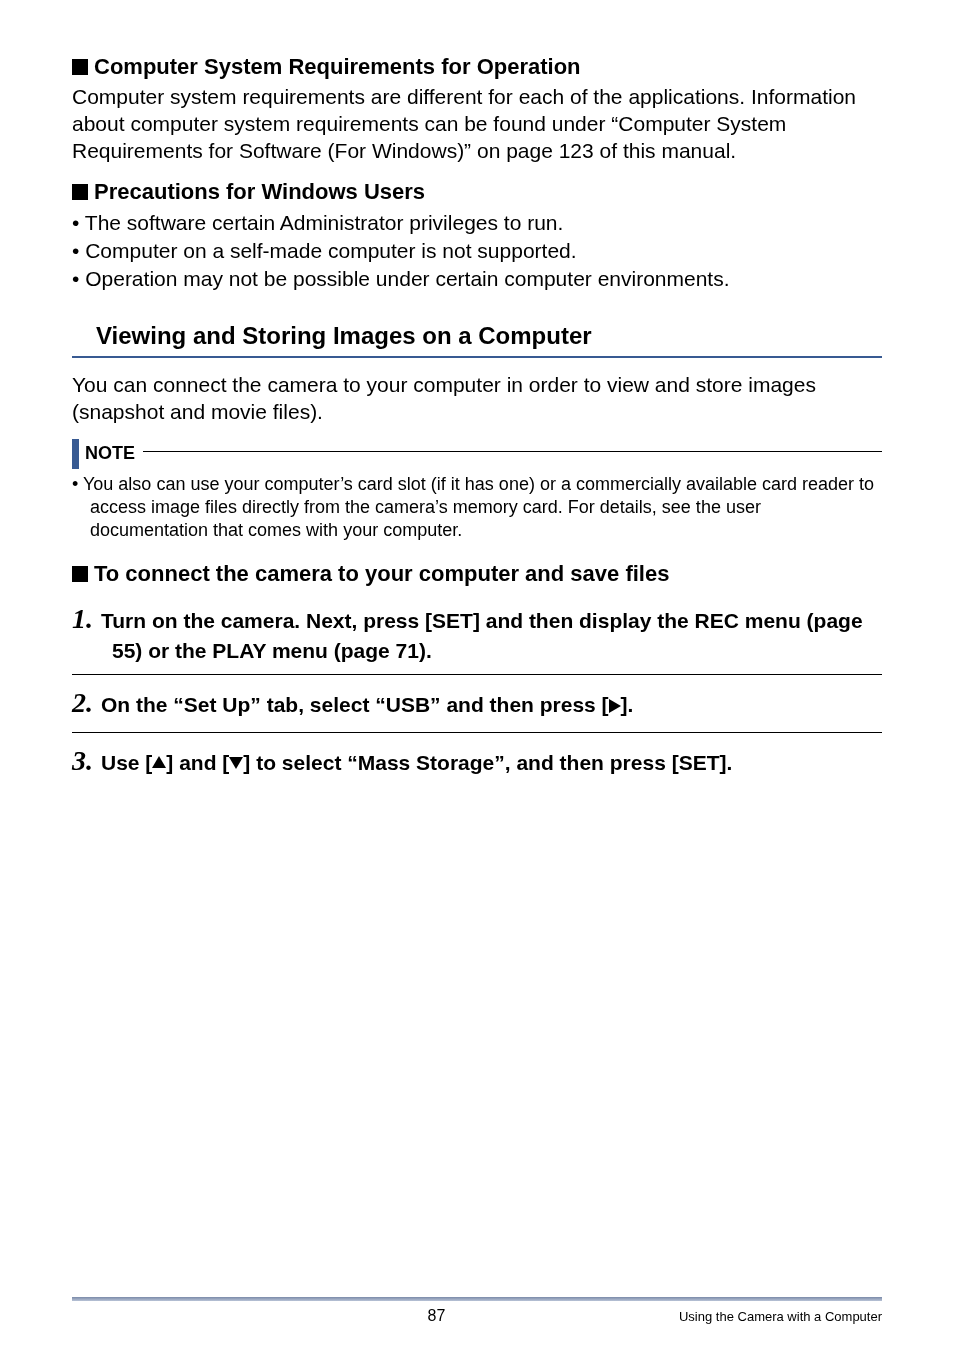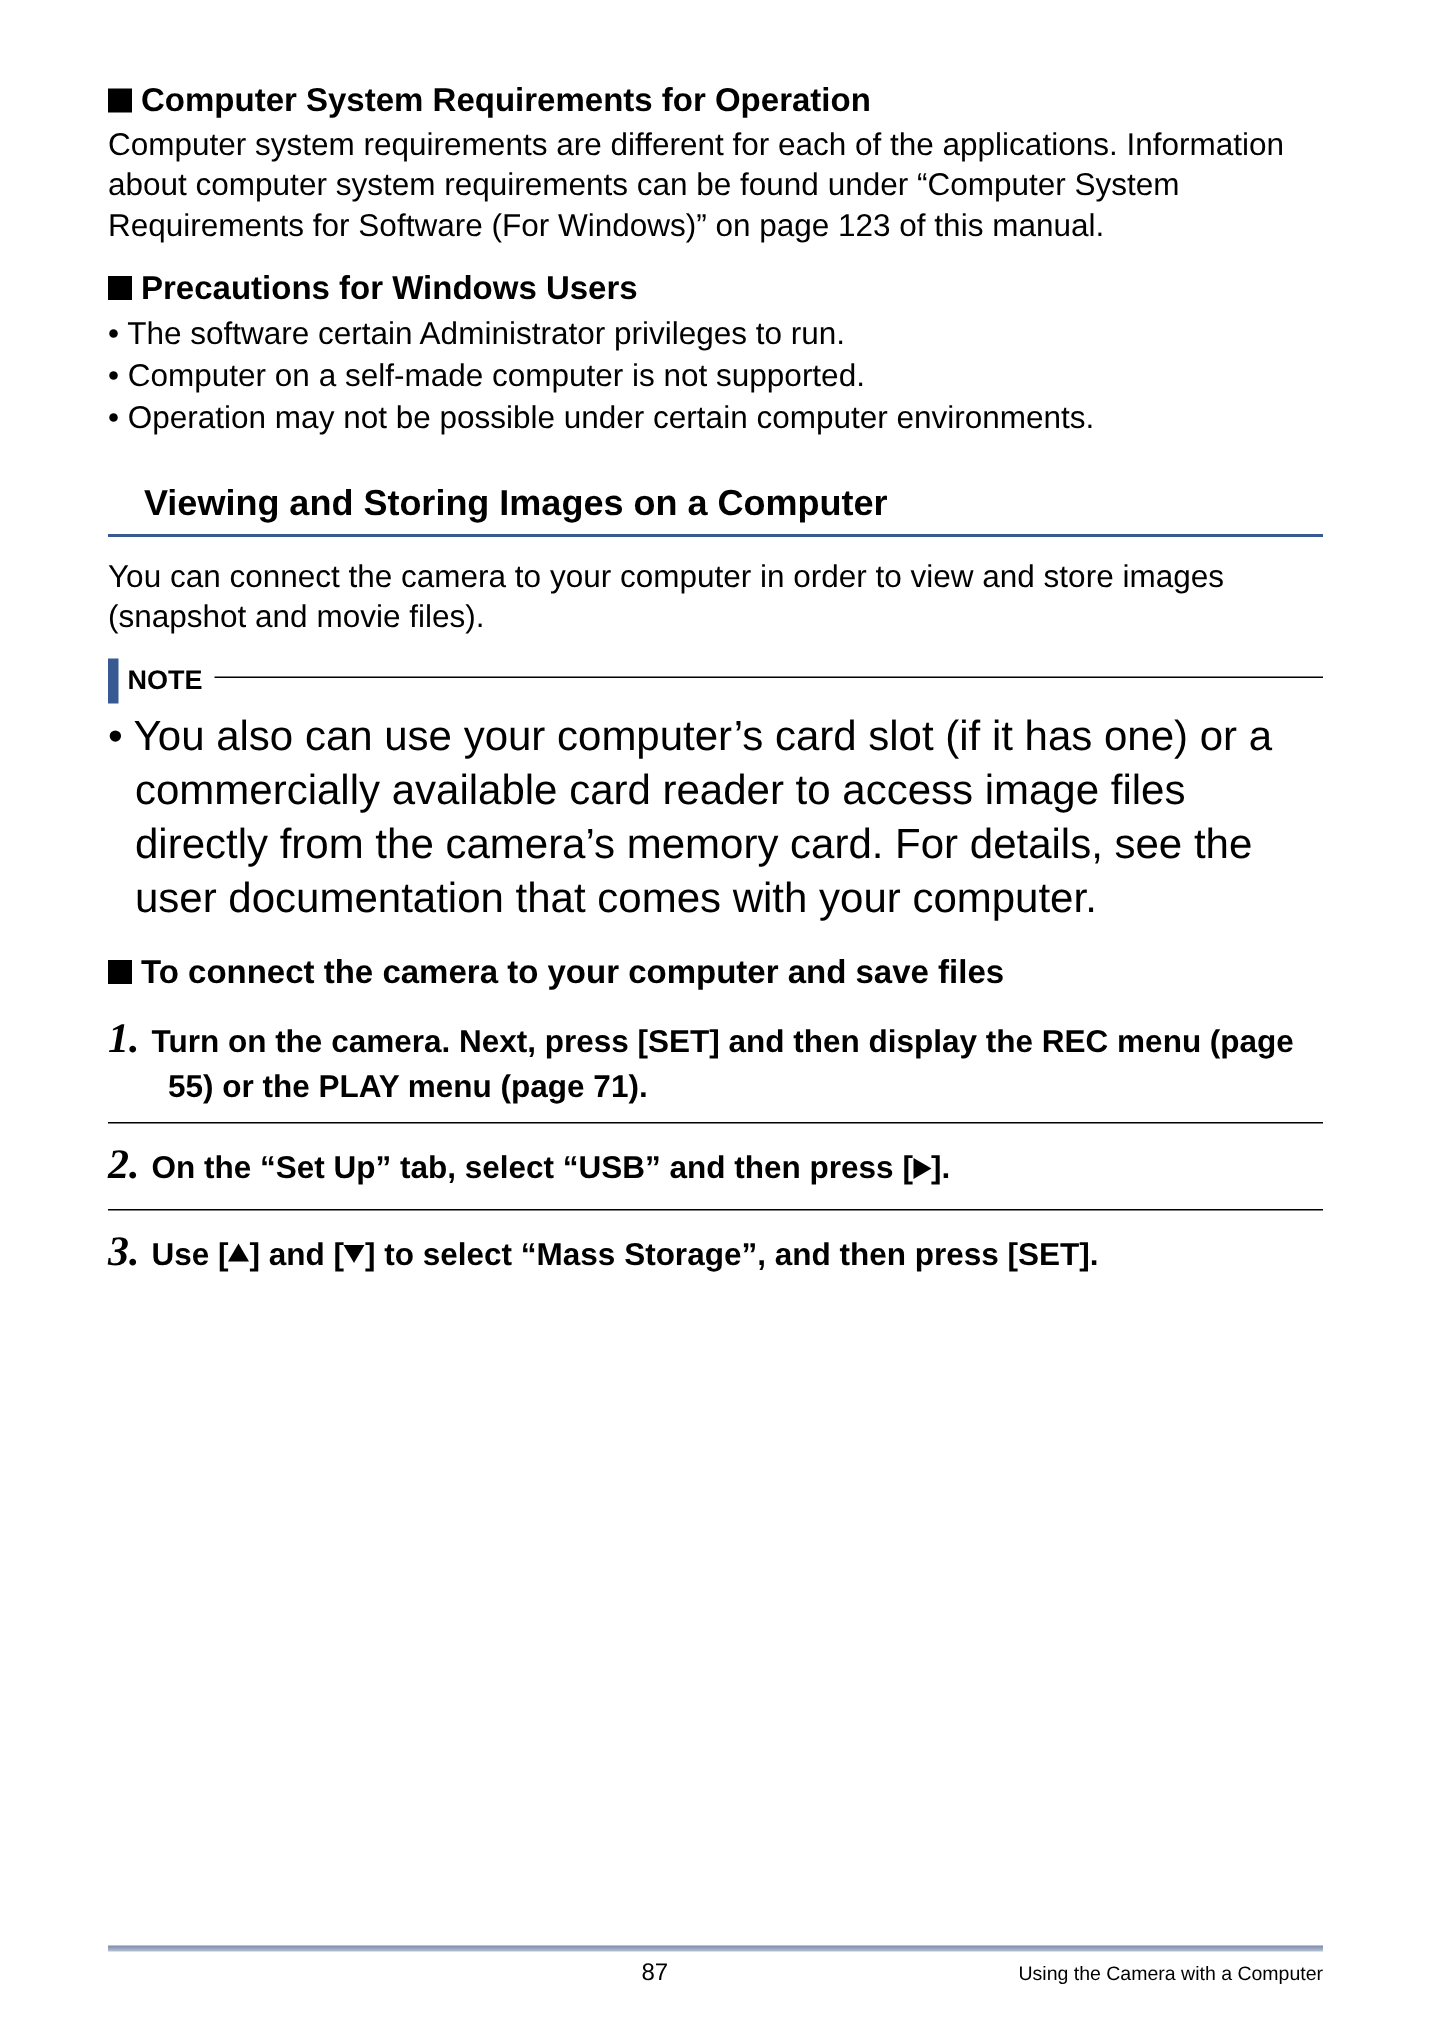--- a/index.html
+++ b/index.html
@@ -81,21 +81,21 @@
     margin-right: 8px;
     white-space: nowrap;
   }
   .note-head .nline {
     flex: 1;
     border-bottom: 1px solid #000;
     margin-bottom: 5px;
   }
   .note-list {
     list-style: none;
-    font-size: 28px;
+    font-size: 18px;
     line-height: 1.28;
     margin-bottom: 18px;
   }
   .note-list li::before { content: "• "; }
   .note-list li { padding-left: 18px; text-indent: -18px; }
   .step {
     font-size: 21px;
     font-weight: bold;
     line-height: 1.3;
     padding: 10px 0 10px 40px;

